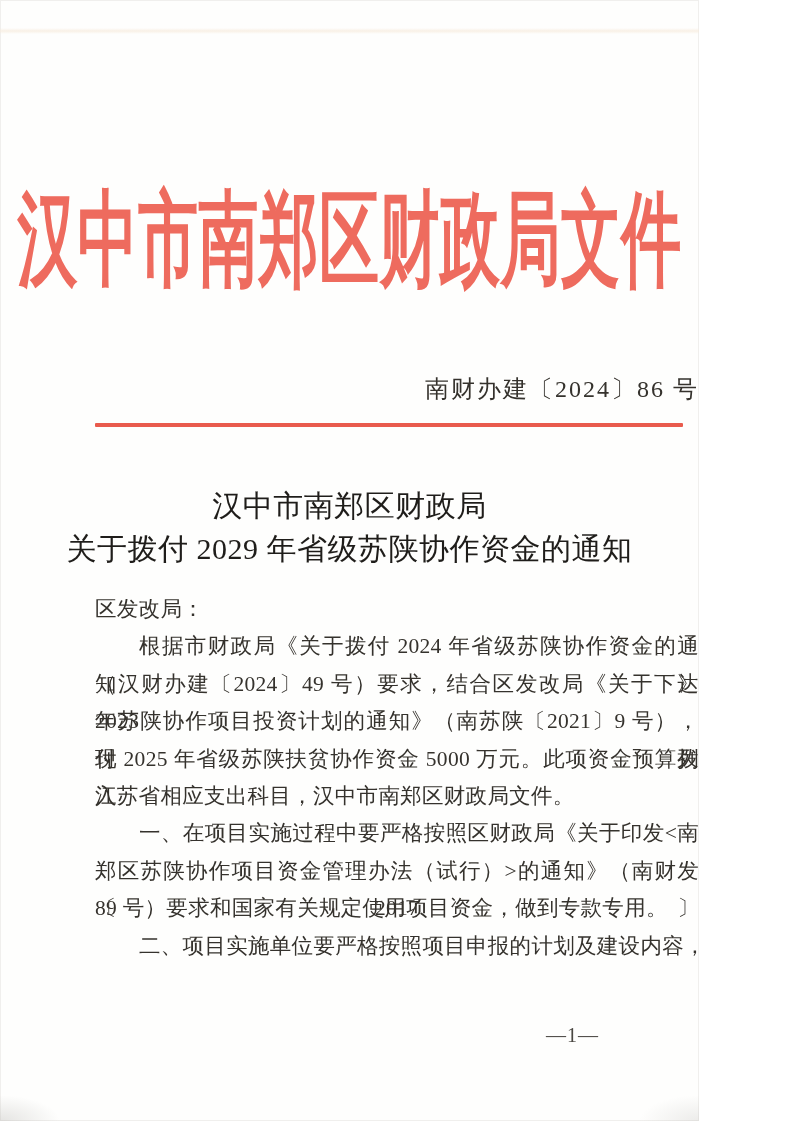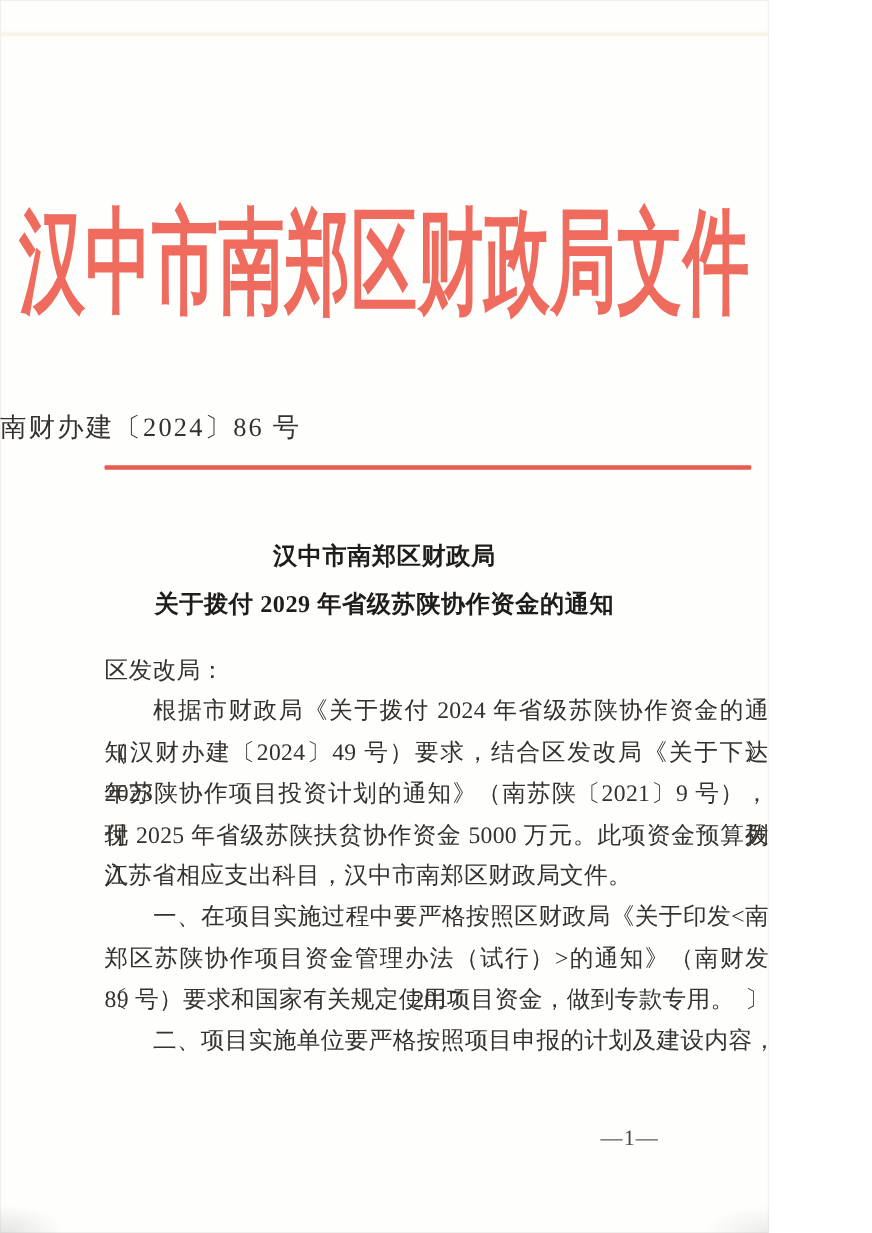--- a/index.html
+++ b/index.html
@@ -46,21 +46,21 @@
     transform: scaleX(0.575);
     transform-origin: 50% 50%;
     letter-spacing: 1px;
   }
   
   .doc-number {
     position: absolute;
     top: 372px;
     left: 0;
     width: 100%;
-    text-align: left;
+    text-align: right;
     font-size: 24px;
     line-height: 34px;
     letter-spacing: 2px;
     color: var(--body-ink, #35322d);
   }
   
   .red-divider {
     position: absolute;
     top: 423px;
     left: 95px;
@@ -72,23 +72,23 @@
   
   .doc-title {
     position: absolute;
     top: 484px;
     left: 0;
     width: 100%;
     text-align: center;
     color: var(--title-ink, #1f1d1a);
   }
   .doc-title-line {
-    font-size: 22px;
+    font-size: 30px;
     line-height: 43px;
-    font-weight: 700;
+    font-weight: 400;
     letter-spacing: 0.5px;
     white-space: nowrap;
   }
   
   .body-text {
     position: absolute;
     top: 591px;
     left: 95px;
     width: 604px;
     color: var(--body-ink, #35322d);

